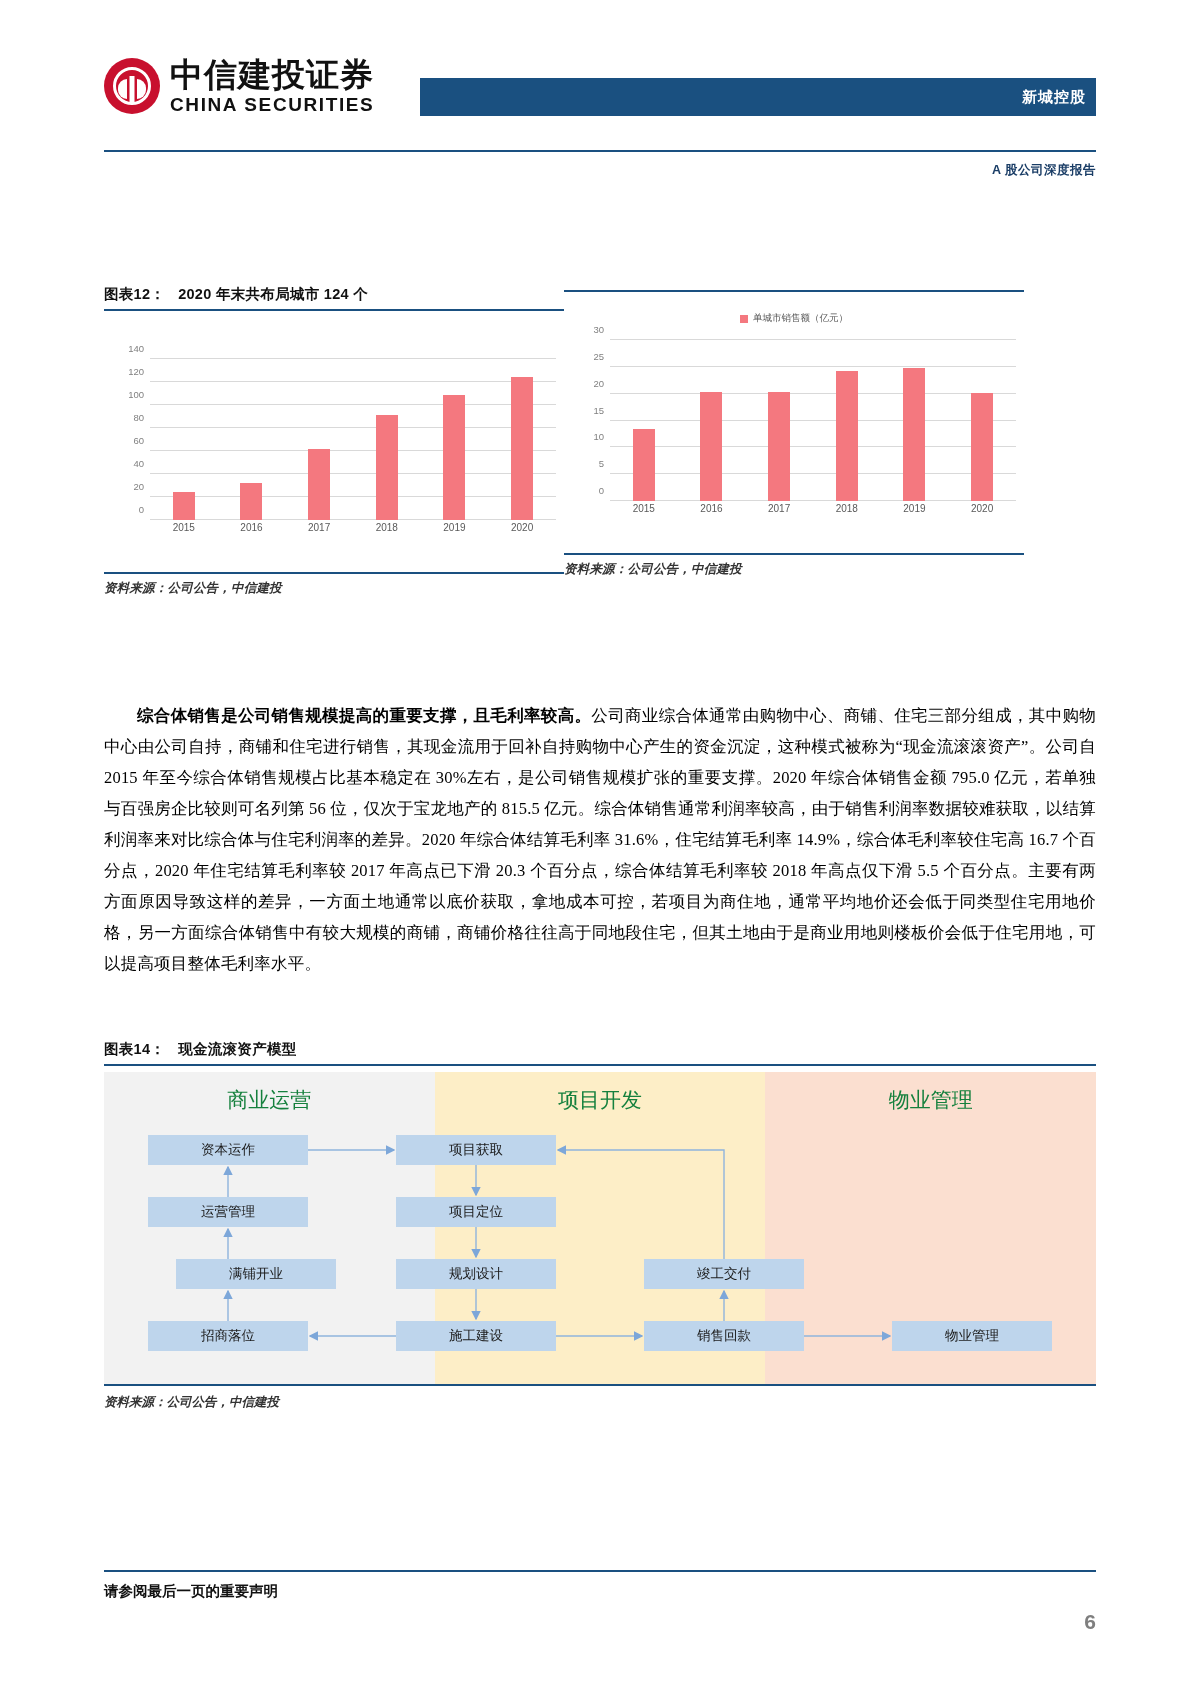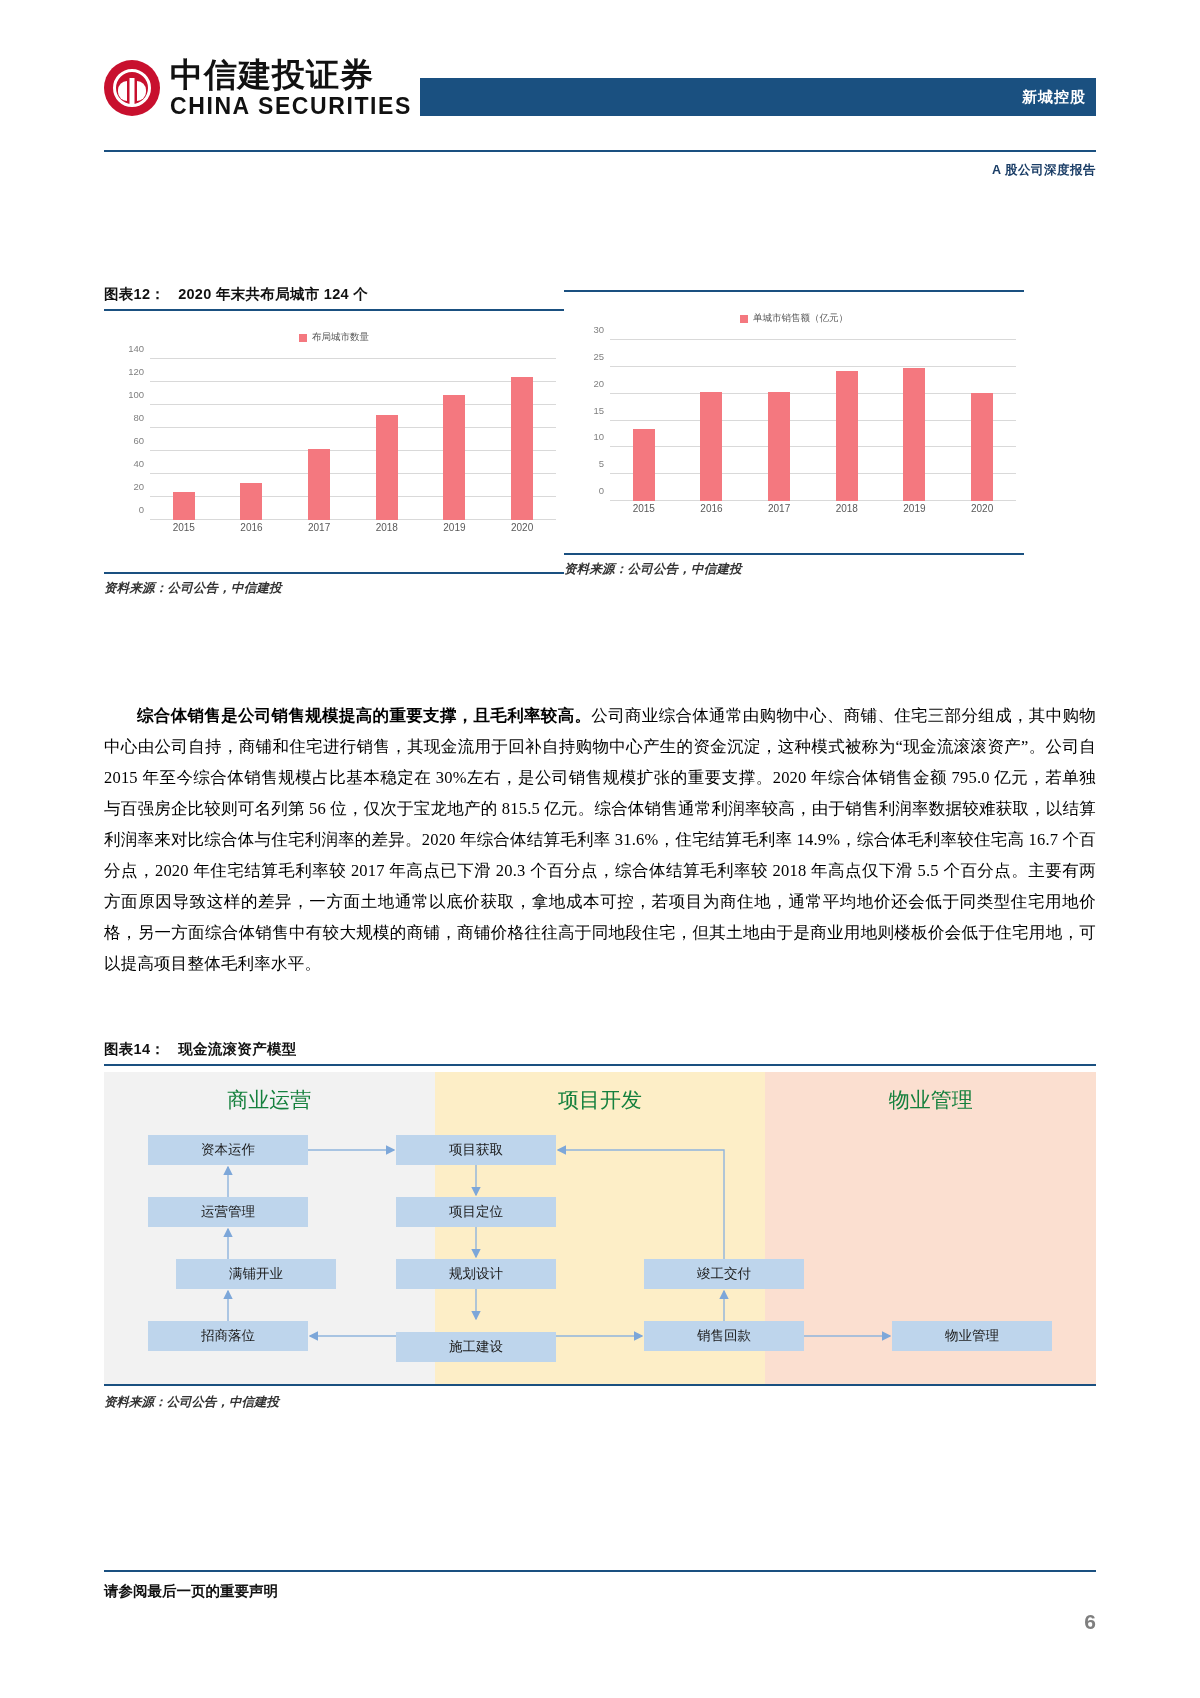--- a/index.html
+++ b/index.html
@@ -40,21 +40,21 @@
   }
   .logo-mark .cl { left:2px; border-radius:9px 0 0 9px; }
   .logo-mark .cr { right:2px; border-radius:0 9px 9px 0; }
   .logo-text { line-height:1.0; }
   .logo-cn {
     font-family:"Liberation Sans","DejaVu Sans",sans-serif;
     font-weight:bold; font-size:33px; letter-spacing:1px; color:#111;
   }
   .logo-en {
     font-family:"Liberation Sans","DejaVu Sans",sans-serif;
-    font-weight:bold; font-size:23px; letter-spacing:1.6px; color:#111;
+    font-weight:bold; font-size:19px; letter-spacing:1.6px; color:#111;
     margin-top:4px;
   }
   .blue-band {
     position:absolute; left:420px; right:104px; top:20px; height:38px;
     background:#1a5080;
     display:flex; align-items:center; justify-content:flex-end;
   }
   .blue-band span {
     font-family:"Liberation Sans","DejaVu Sans",sans-serif;
     font-weight:bold; font-size:15px; color:#ffffff; padding-right:10px;
@@ -200,24 +200,20 @@
 
   <div class="charts-row">
 
     <div class="chart-col">
       <div class="exhibit-title">
         <span>图表12：</span>
         &nbsp;&nbsp;<span>2020 年末共布局城市 124 个</span>
       </div>
       <div class="exhibit-rule"></div>
       <div class="chart-box">
-        <div class="chart-legend">
-          <span class="legend-swatch"></span>
-          <span>布局城市数量</span>
-        </div>
         <div class="plot">
           <div class="plot-inner" id="plot12">
               <div class="gridline" style="bottom: 100%;">
                 <div class="ytick" style="bottom: 0px;">140</div>
               </div>
               <div class="gridline" style="bottom: 85.7143%;">
                 <div class="ytick" style="bottom: 0px;">120</div>
               </div>
               <div class="gridline" style="bottom: 71.4286%;">
                 <div class="ytick" style="bottom: 0px;">100</div>
@@ -381,21 +377,21 @@
         </svg>
 
       <div id="nodelayer">
           <div class="node" style="left: 4.43548%; top: 63px; width: 16.129%;">资本运作</div>
           <div class="node" style="left: 4.43548%; top: 125px; width: 16.129%;">运营管理</div>
           <div class="node" style="left: 4.43548%; top: 187px; width: 16.129%; margin-left: 28px;">满铺开业</div>
           <div class="node" style="left: 4.43548%; top: 249px; width: 16.129%;">招商落位</div>
           <div class="node" style="left: 29.4355%; top: 63px; width: 16.129%;">项目获取</div>
           <div class="node" style="left: 29.4355%; top: 125px; width: 16.129%;">项目定位</div>
           <div class="node" style="left: 29.4355%; top: 187px; width: 16.129%;">规划设计</div>
-          <div class="node" style="left: 29.4355%; top: 260px; width: 16.129%;">施工建设</div>
+          <div class="node" style="left: 29.4355%; top: 249px; width: 16.129%;">施工建设</div>
           <div class="node" style="left: 54.4355%; top: 187px; width: 16.129%;">竣工交付</div>
           <div class="node" style="left: 54.4355%; top: 249px; width: 16.129%;">销售回款</div>
           <div class="node" style="left: 79.4355%; top: 249px; width: 16.129%;">物业管理</div>
         </div>
     </div>
 
     <div class="exhibit-bottomrule"></div>
     <div class="fig14-src">资料来源：公司公告，中信建投</div>
   </div>
 

